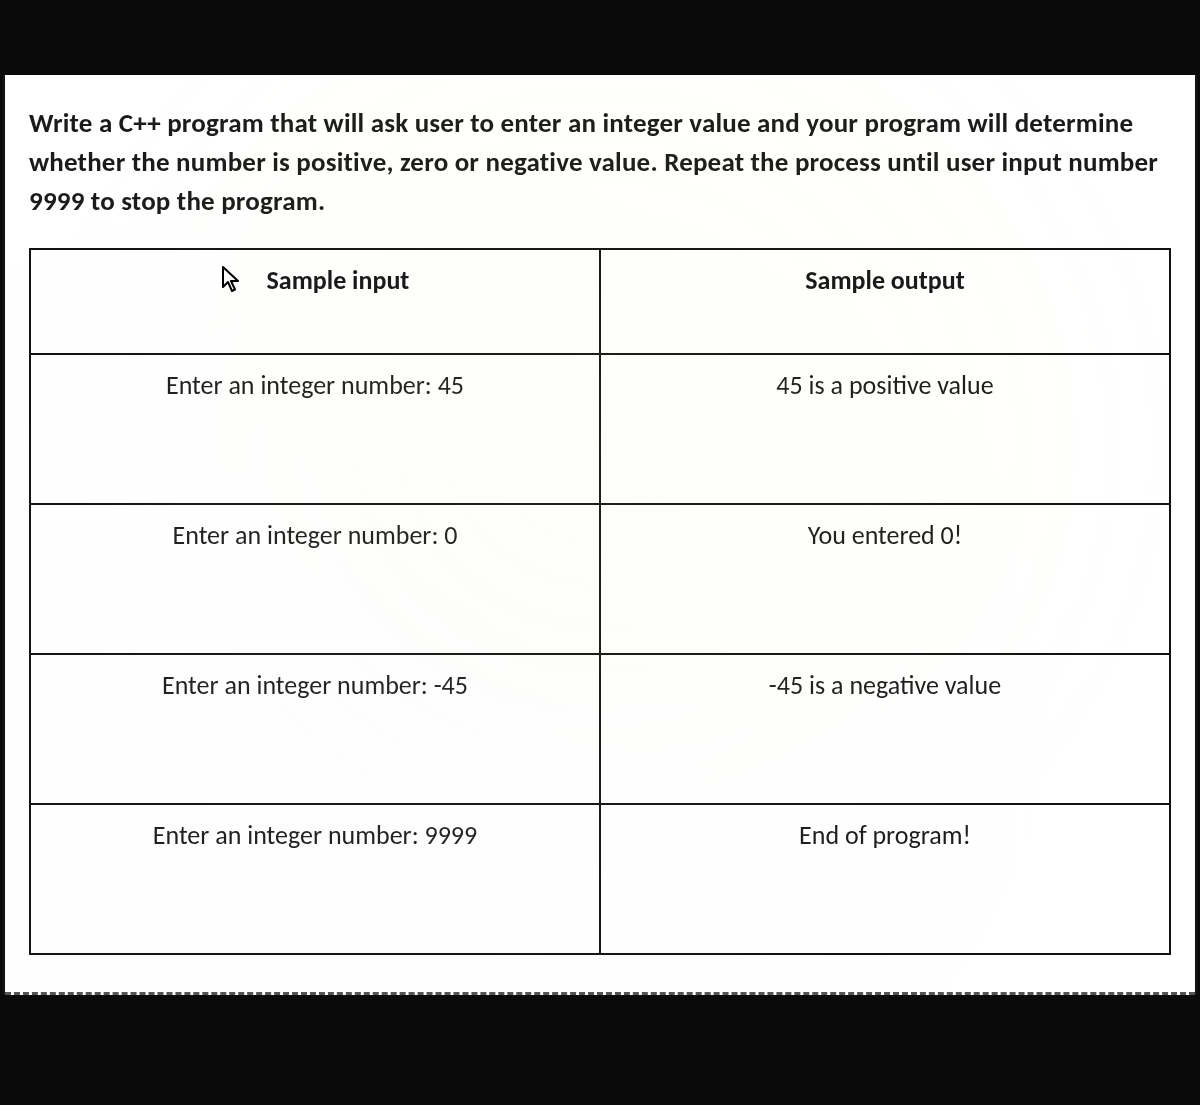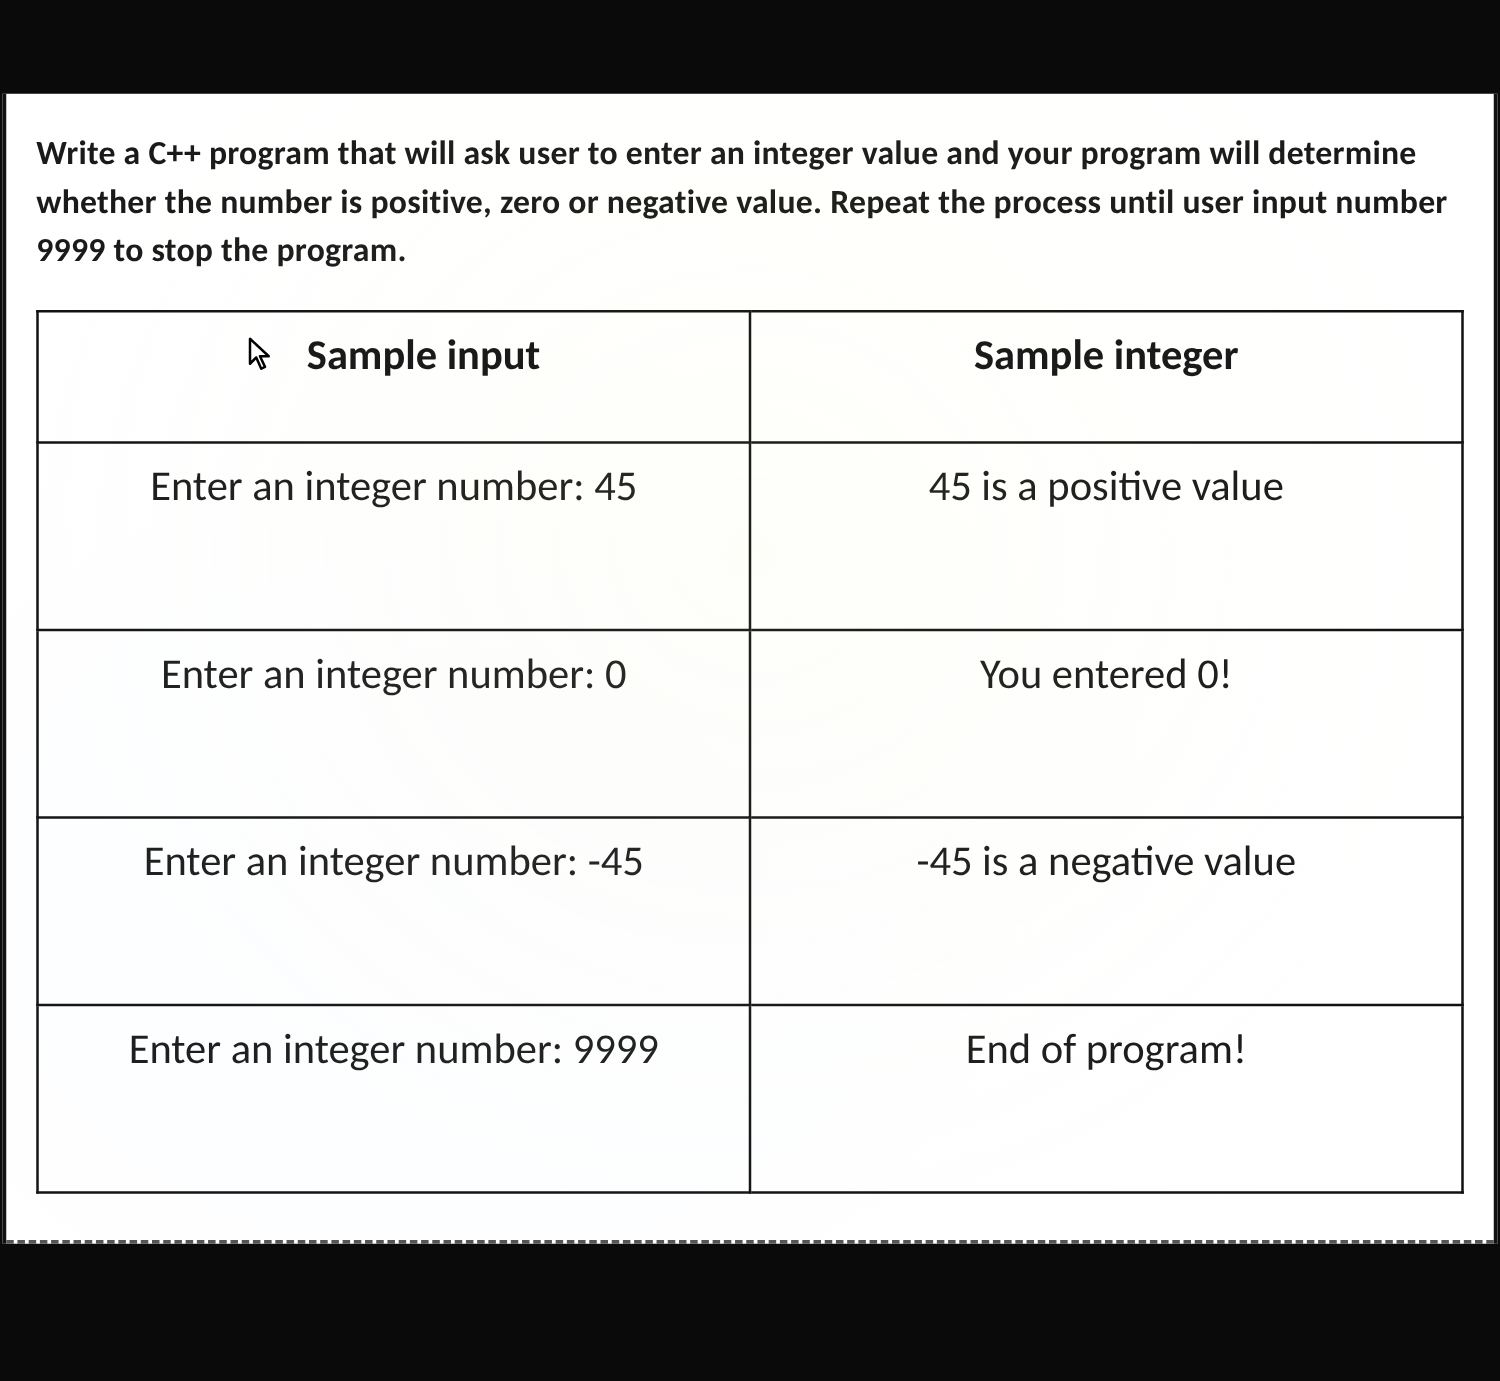--- a/index.html
+++ b/index.html
@@ -41,21 +41,21 @@
       width: 100%;
       border-collapse: collapse;
       table-layout: fixed;
     }
     table.sample th,
     table.sample td {
       border: 2.5px solid #111;
       text-align: center;
       vertical-align: top;
       padding: 14px 10px 10px 10px;
-      font-size: 34px;
+      font-size: 26px;
       color: #1a1a1a;
     }
     table.sample th {
       font-weight: 700;
       height: 105px;
       position: relative;
     }
     table.sample td {
       height: 150px;
       font-weight: 500;
@@ -97,21 +97,21 @@
       <tr>
         <th>
           <span class="cursor-icon">
             <svg width="22" height="28" viewBox="0 0 22 28">
               <path d="M2 2 L2 22 L7 17 L11 26 L14 24.5 L10 16 L17 16 Z" fill="#fff" stroke="#000" stroke-width="2" stroke-linejoin="round"></path>
             </svg>
           </span>
           <span>Sample input</span>
         </th>
         <th>
-          <span>Sample integer</span>
+          <span>Sample output</span>
         </th>
       </tr>
     </thead>
     <tbody>
       <tr>
         <td>Enter an integer number: 45</td>
         <td>45 is a positive value</td>
       </tr>
       <tr>
         <td>Enter an integer number: 0</td>

